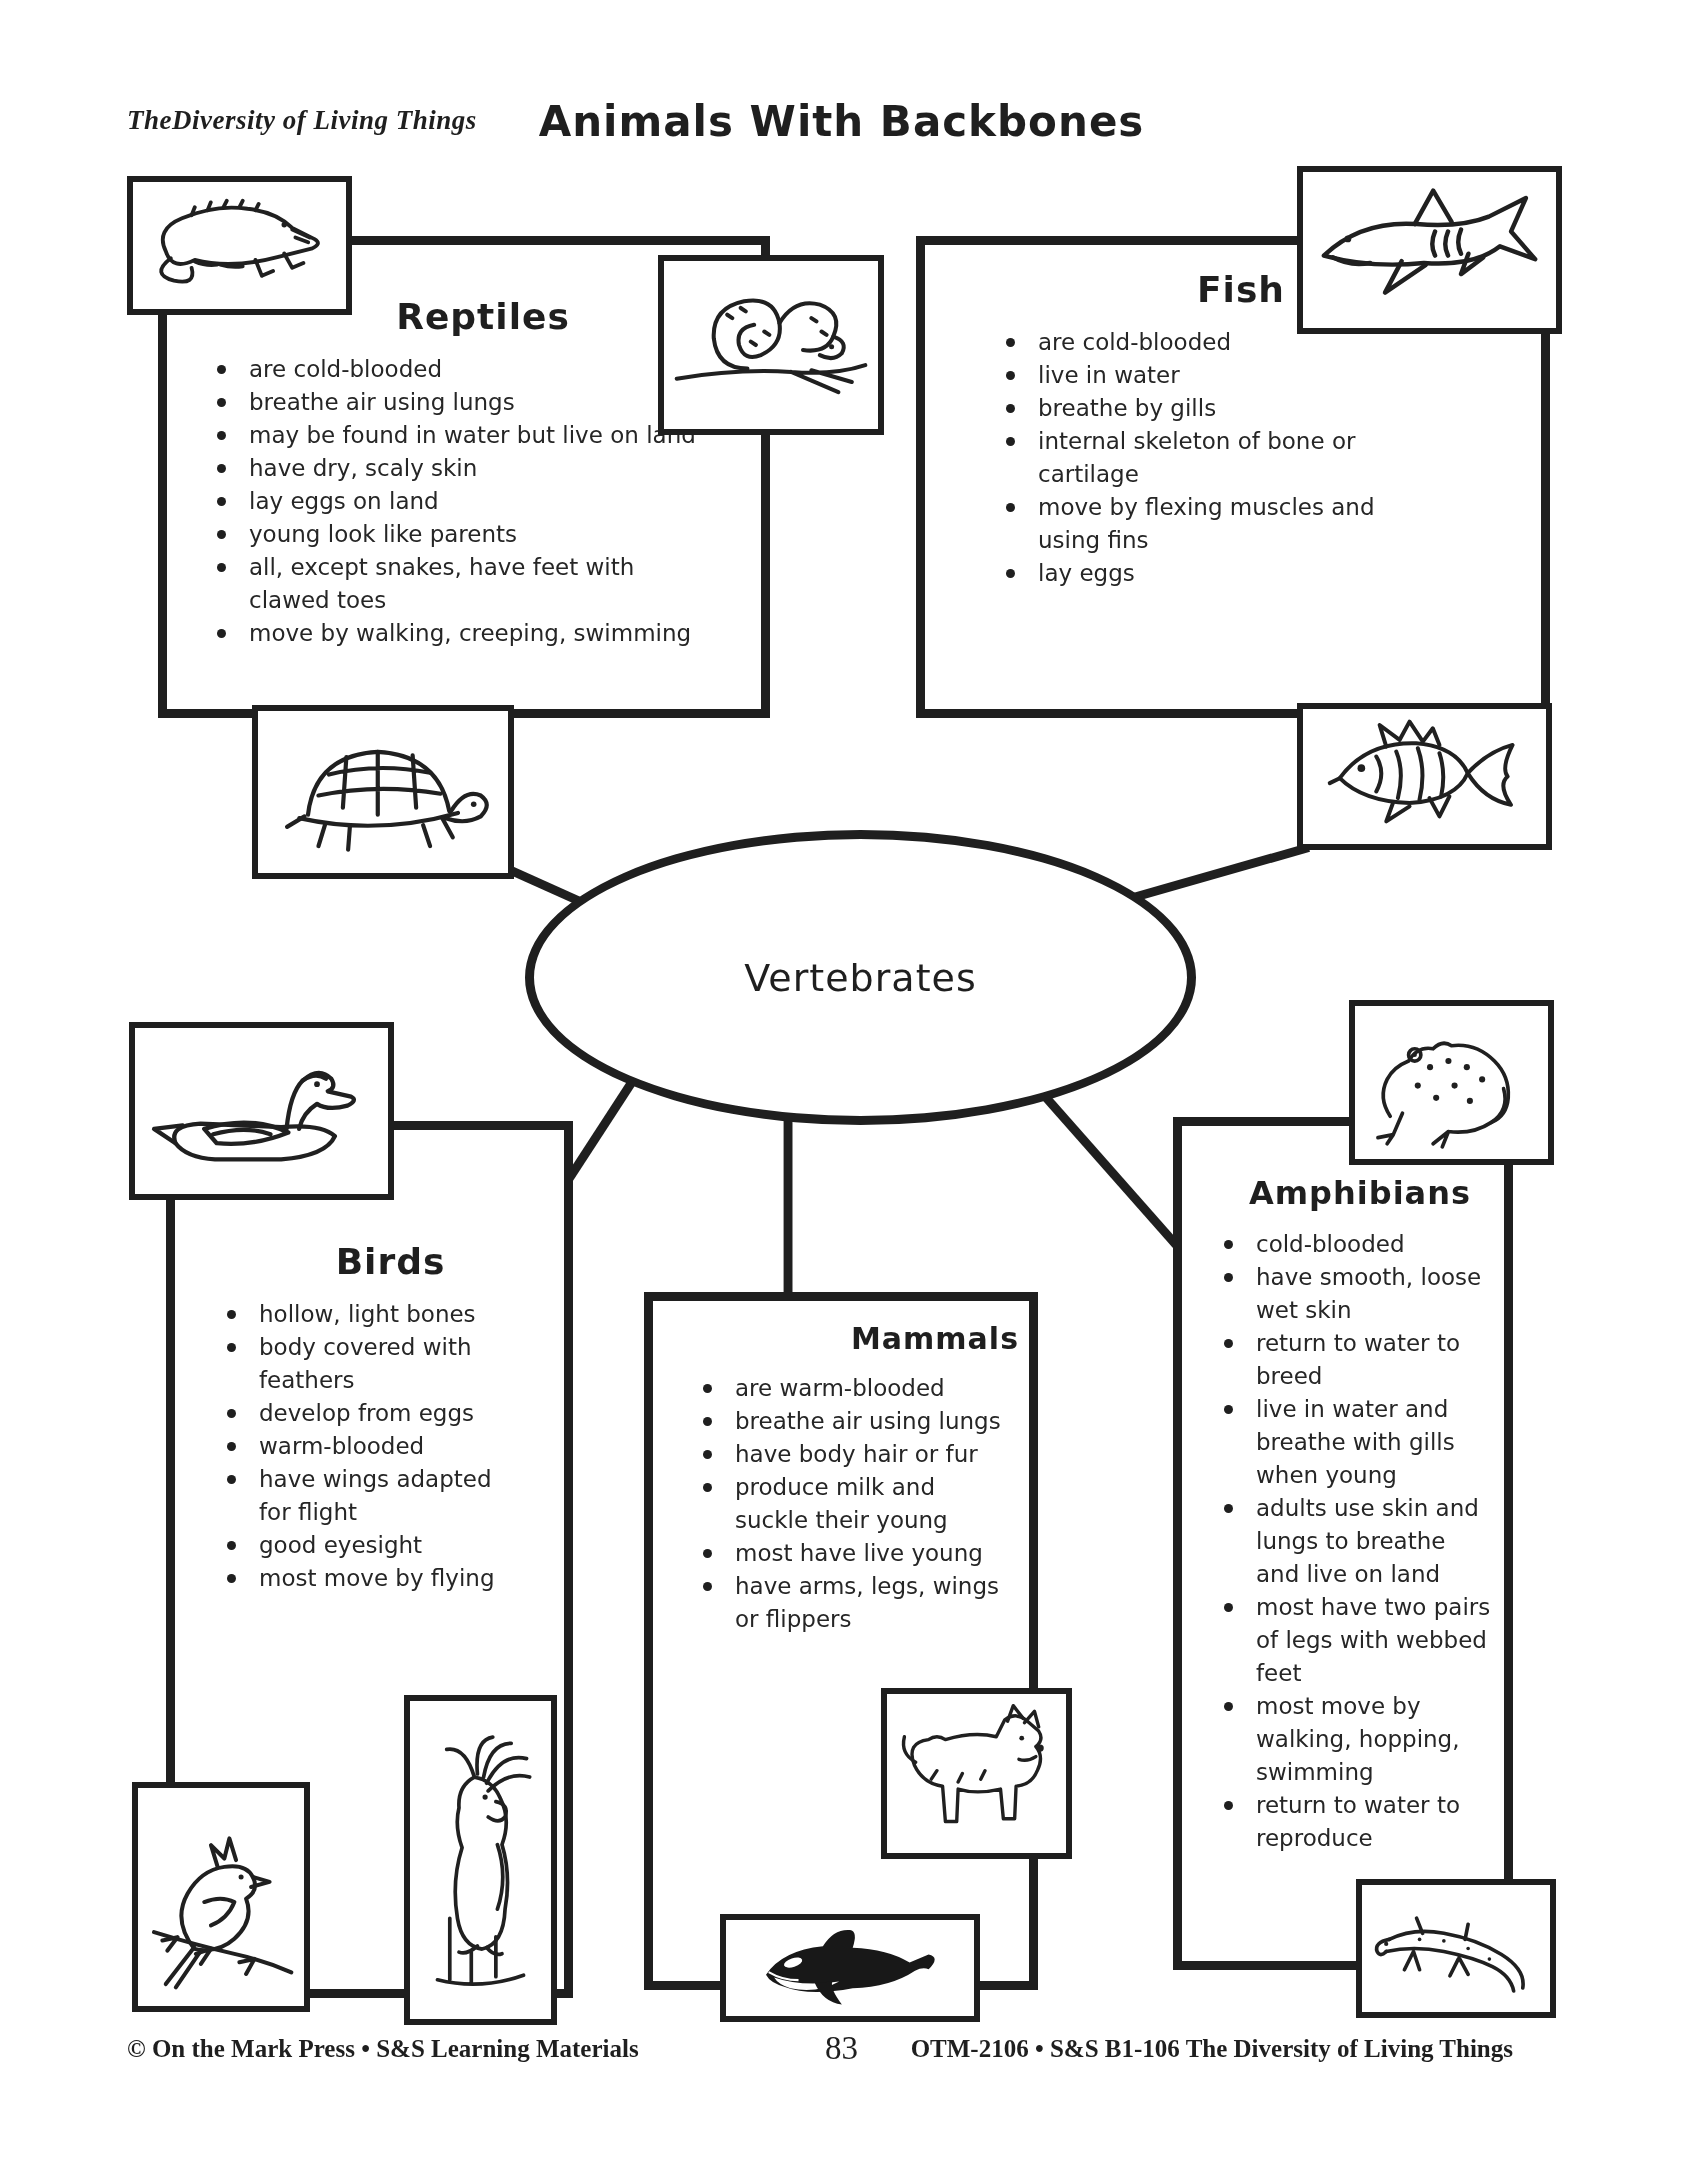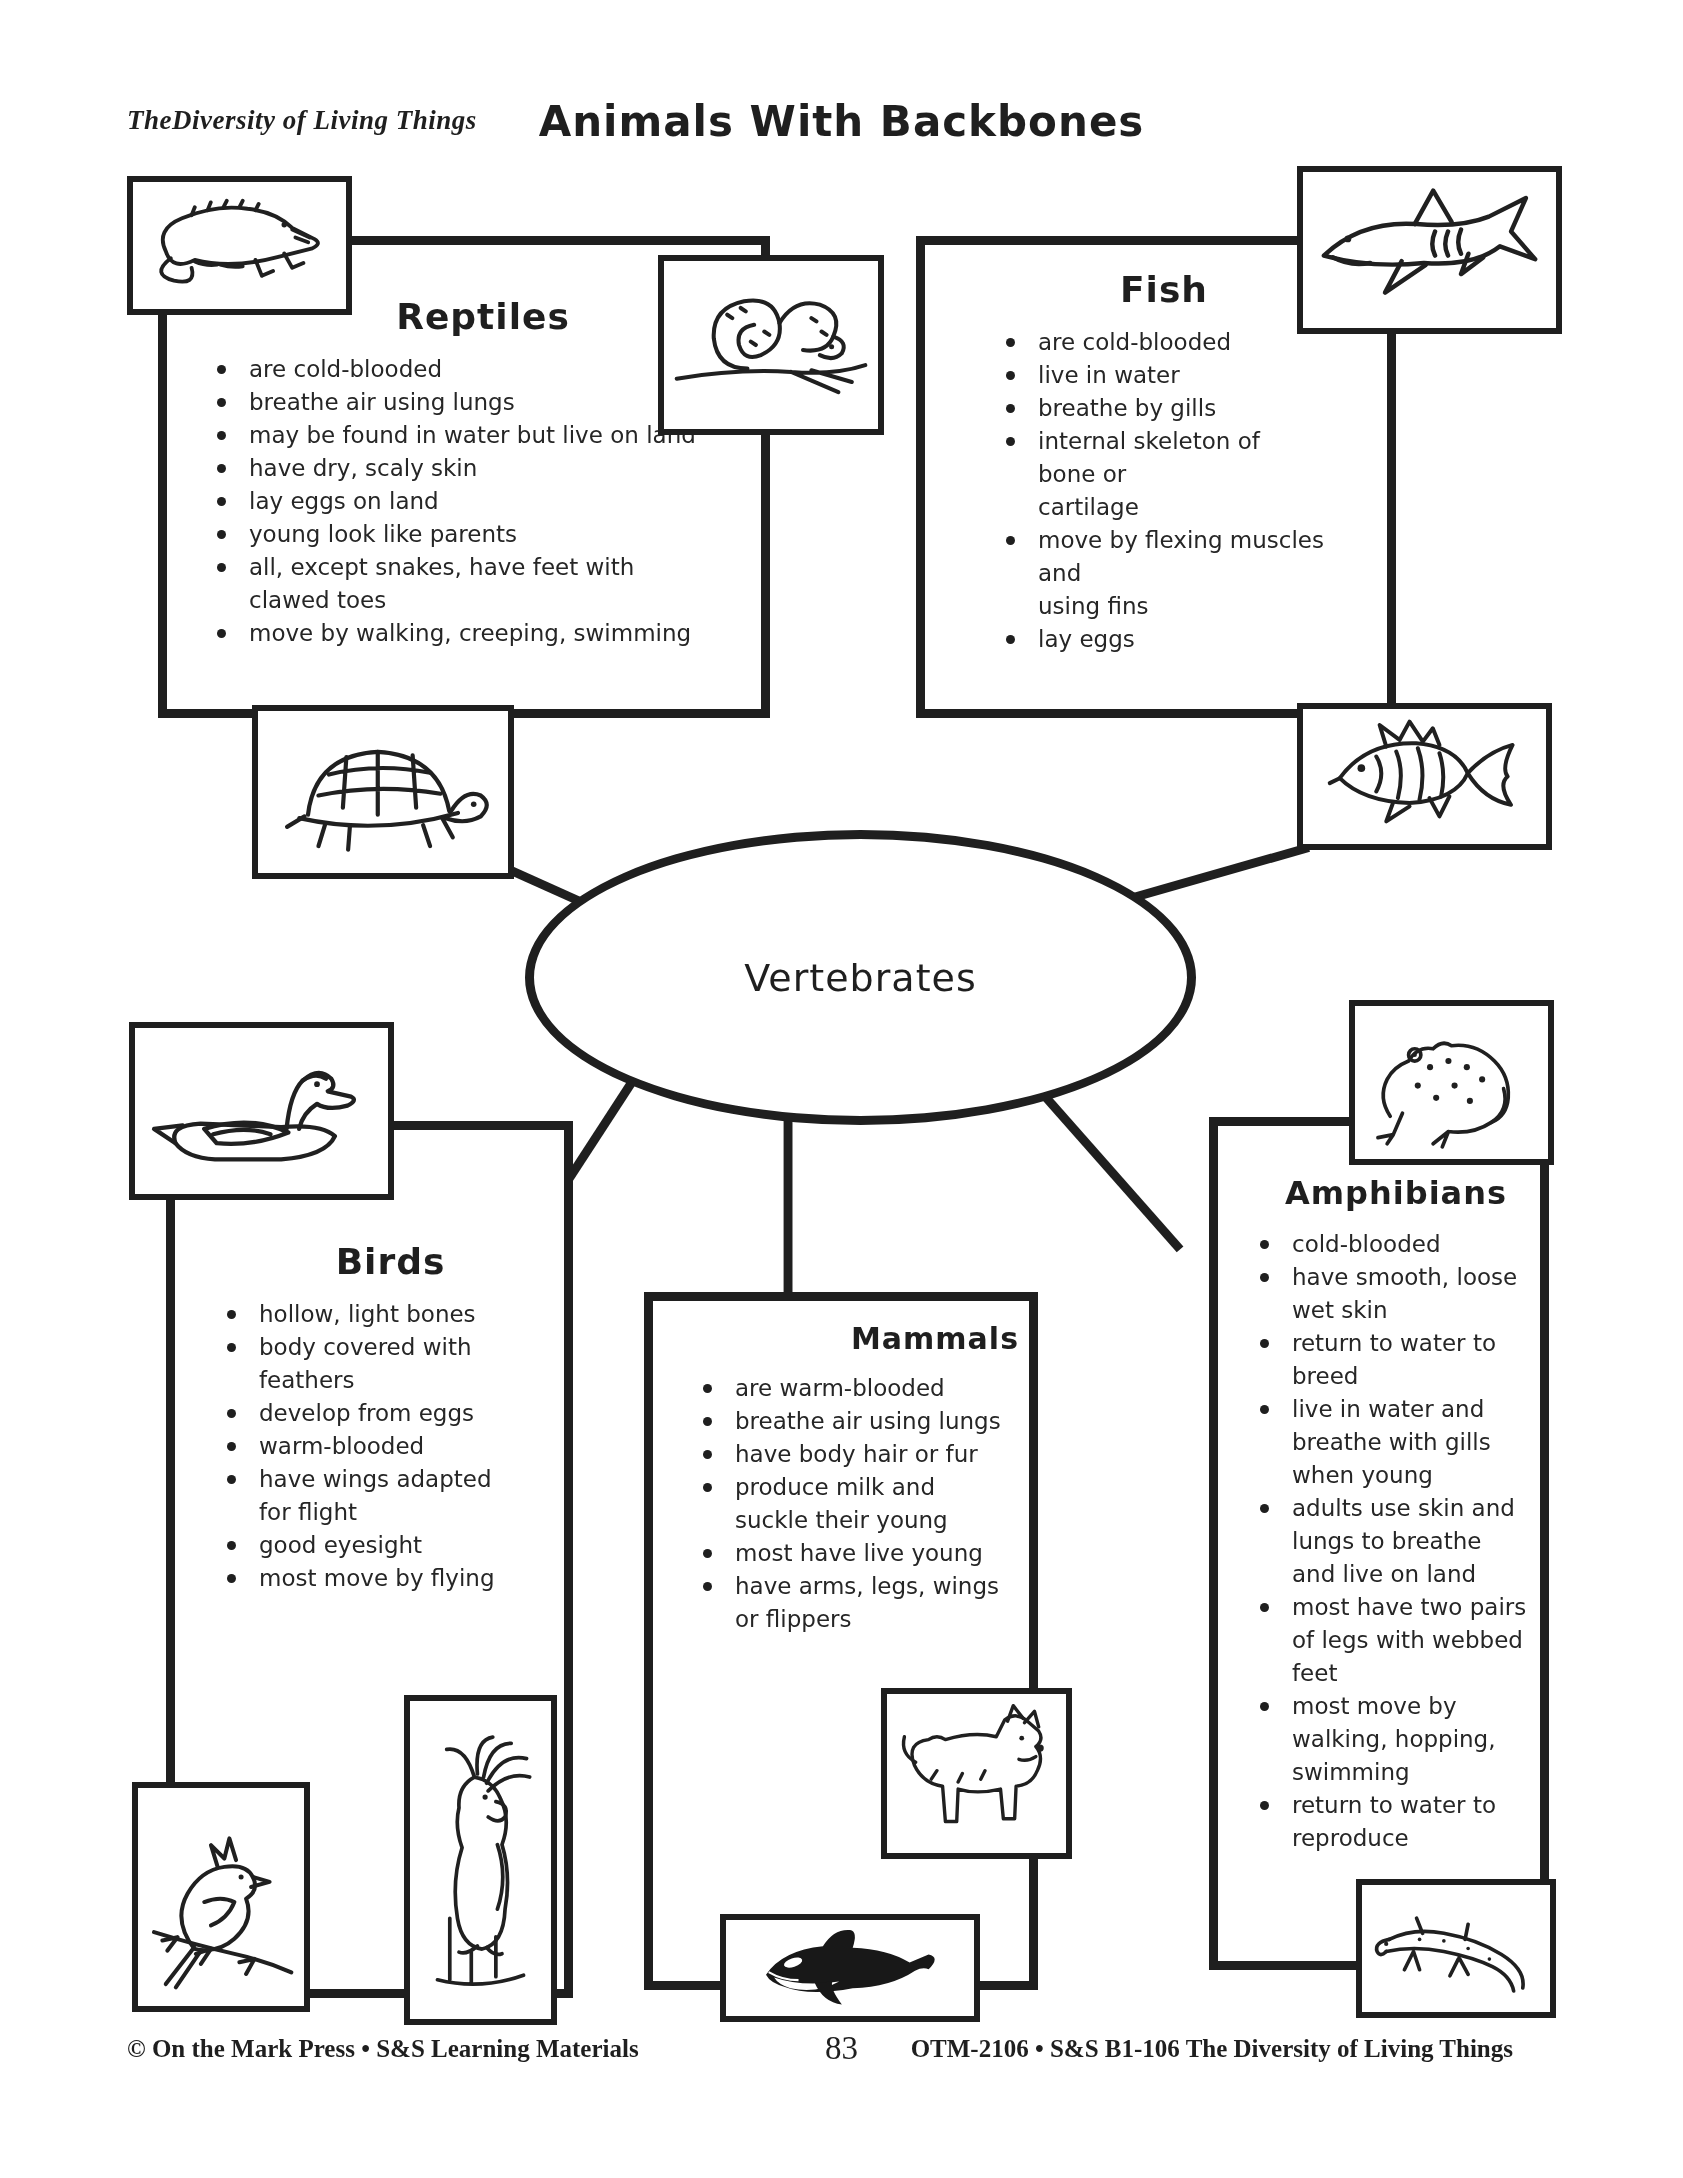--- a/index.html
+++ b/index.html
@@ -33,27 +33,27 @@
     position:relative; padding-left:34px; font-size:23px; line-height:33px;
     color:#262626; white-space:pre-line;
   }
   .bullets li::before{
     content:""; position:absolute; left:2px; top:12px; width:9px; height:9px;
     border-radius:50%; background:var(--ink);
   }
   
   .panel-reptiles{ left:158px; top:236px; width:612px; height:482px; padding:51px 10px 0 48px; }
   .panel-reptiles .ptitle{ font-size:36px; }
-  .panel-fish{ left:916px; top:236px; width:480px; height:482px; padding:24px 63px 0 79px; }
+  .panel-fish{ left:916px; top:236px; width:634px; height:482px; padding:24px 63px 0 79px; }
   .panel-fish .ptitle{ font-size:36px; }
   .panel-birds{ left:166px; top:1121px; width:407px; height:877px; padding:111px 8px 0 50px; }
   .panel-birds .ptitle{ font-size:36px; }
   .panel-mammals{ left:644px; top:1292px; width:394px; height:698px; padding:20px 10px 0 48px; }
   .panel-mammals .ptitle{ font-size:30px;text-align:right; }
-  .panel-amphibians{ left:1209px; top:1117px; width:340px; height:853px; padding:48px 6px 0 40px; }
+  .panel-amphibians{ left:1173px; top:1117px; width:340px; height:853px; padding:48px 6px 0 40px; }
   .panel-amphibians .ptitle{ font-size:32px; }
   
   .oval{
     left:525px; top:830px; width:653px; height:277px; border:9px solid var(--ink);
     border-radius:50%; background:var(--paper); z-index:3;
     display:flex; align-items:center; justify-content:center;
   }
   .oval span{ font-size:38px; letter-spacing:1px; }
   
   .imgbox{

